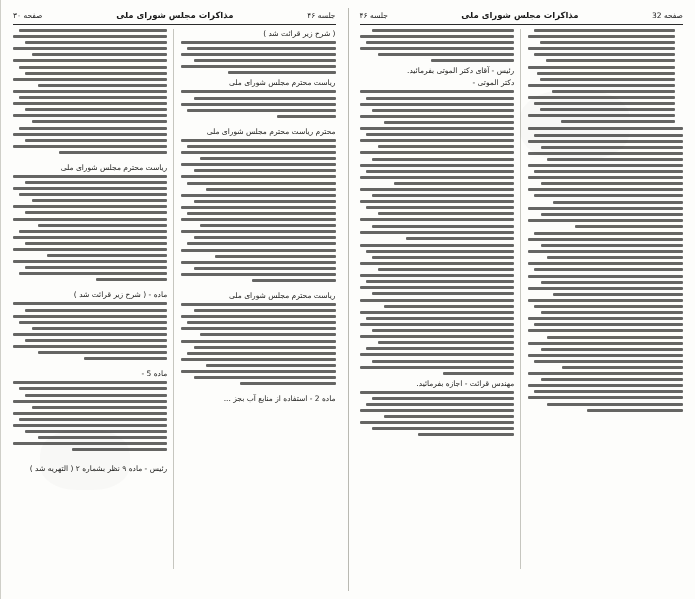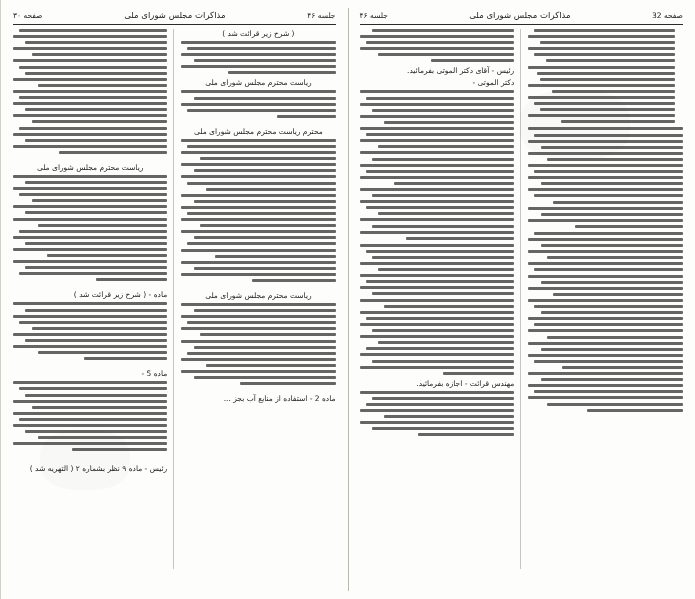--- a/index.html
+++ b/index.html
@@ -55,21 +55,21 @@
     display: flex;
     flex-direction: row;
     align-items: baseline;
     justify-content: space-between;
     font-size: 8px;
     line-height: 11px;
     color: #1a1a1a;
     padding-bottom: 3px;
   }
   .head .head-title {
-    font-weight: normal;
+    font-weight: bold;
     letter-spacing: 0.5px;
     font-size: 8.5px;
   }
   .head .head-side {
     font-size: 7.5px;
     white-space: nowrap;
   }
   .head-rule {
     height: 1px;
     background: #2b2b2b;
@@ -125,21 +125,21 @@
   
   .label {
     font-size: 7.5px;
     line-height: 10px;
     color: #1d1d1b;
     margin: 0 0 2px 0;
     white-space: nowrap;
     overflow: hidden;
   }
   .label.b { font-weight: normal; }
-  .label.c { text-align: center; }
+  .label.c { }
 
   
   .corner {
     font-size: 7.5px;
   }
 
   
   .blotch {
     position: absolute;
     background: rgba(0,0,0,0.018);

